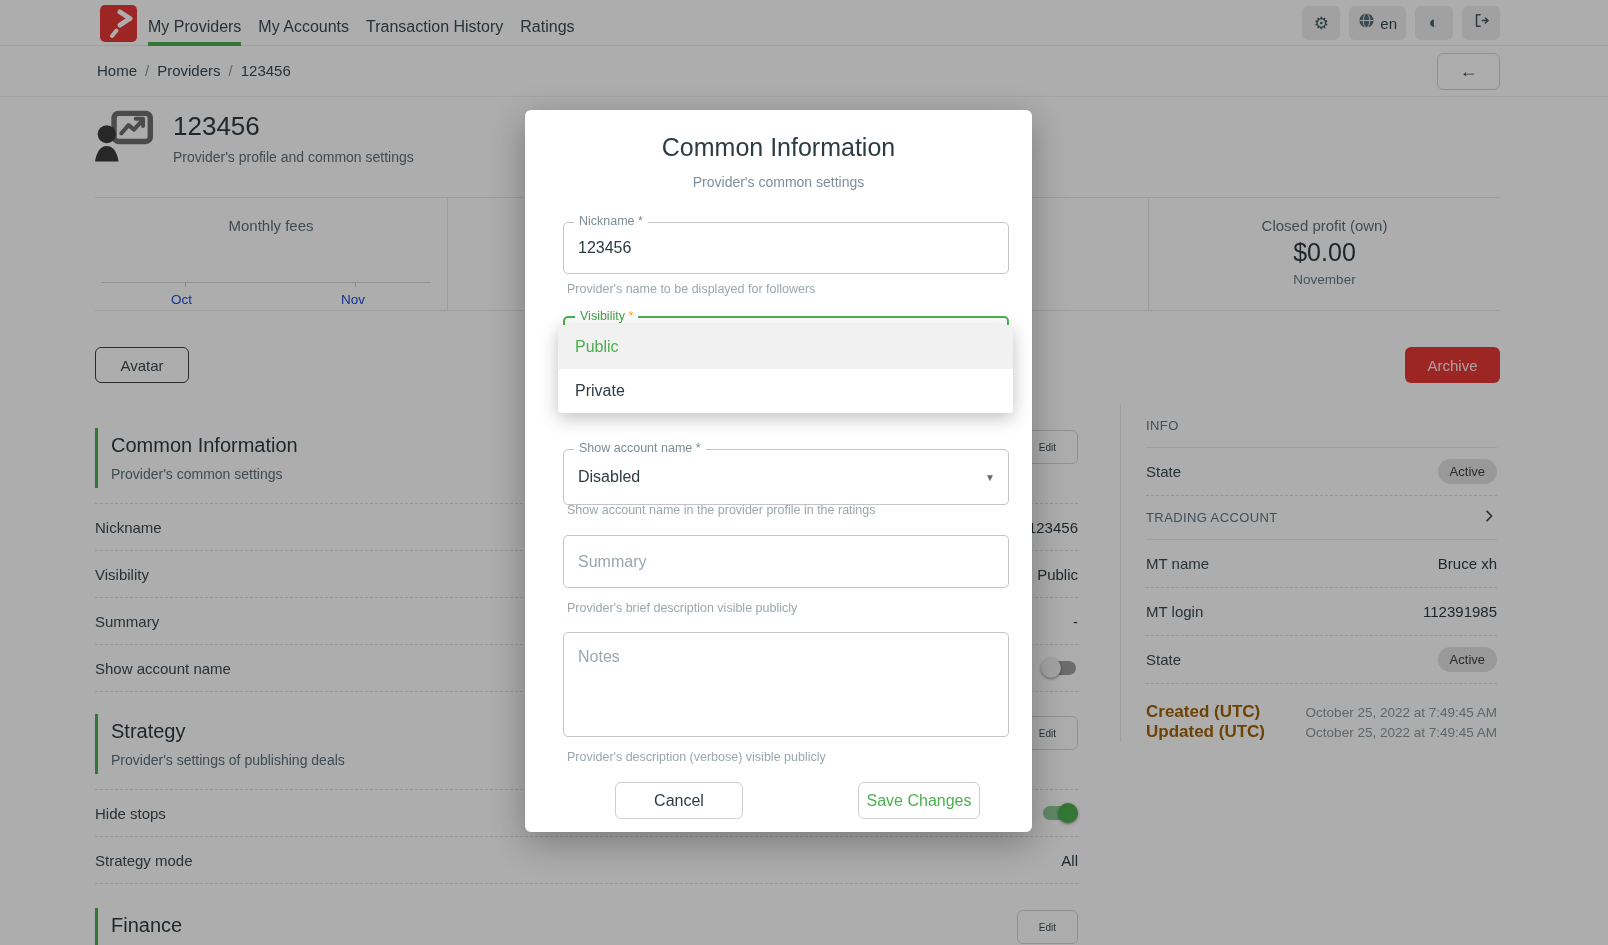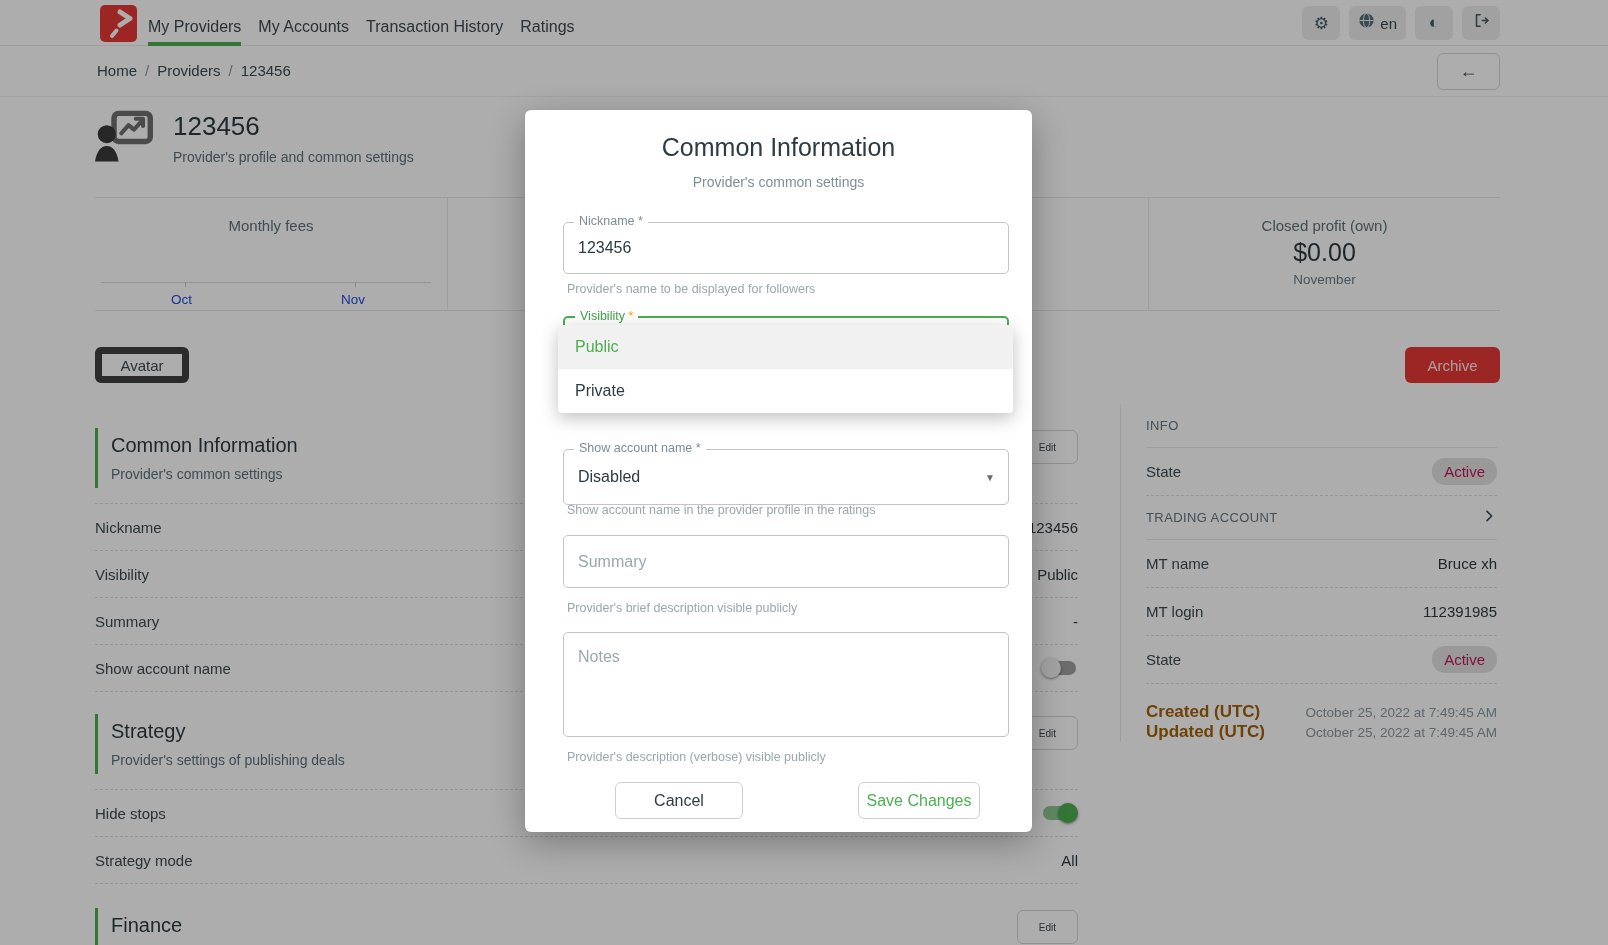--- a/index.html
+++ b/index.html
@@ -37,21 +37,21 @@
   .stat-title { position:absolute; top:19px; width:100%; text-align:center; font-size:15px; color:#5d707b; }
   .axis-line { position:absolute; left:6px; right:16px; top:84px; border-top:1px solid #d9d9d9; }
   .tick { position:absolute; top:84px; width:0; }
   .tickmark { position:absolute; left:0; top:0; width:1px; height:5px; background:#c9c9c9; }
   .ticklabel { position:absolute; top:10px; left:-14px; font-size:13.5px; color:#1d4ed8; }
   .tick-1 { left:90px; } .tick-2 { left:260px; }
   .profit-value { position:absolute; top:40px; width:100%; text-align:center; font-size:25px; color:#2d3b42; }
   .profit-period { position:absolute; top:74px; width:100%; text-align:center; font-size:13.5px; color:#6b7b84; }
 
   
-  .btn-avatar { position:absolute; left:95px; top:347px; width:94px; height:36px; background:#fff; border:7px solid #404040; border-radius:6px; font-size:15px; color:#3b4a52; cursor:pointer; }
+  .btn-avatar { position:absolute; left:95px; top:347px; width:94px; height:36px; background:#fff; border:1px solid #404040; border-radius:6px; font-size:15px; color:#3b4a52; cursor:pointer; }
   .btn-archive { position:absolute; left:1405px; top:347px; width:95px; height:36px; background:#e53935; border:none; border-radius:6px; font-size:15px; color:#fde9e8; cursor:pointer; }
 
   
   .section { position:absolute; left:95px; width:983px; }
   .sec-common { top:428px; } .sec-strategy { top:714px; } .sec-finance { top:908px; }
   .sec-head { position:relative; border-left:3px solid #4caf50; padding:2px 0 4px 13px; min-height:60px; }
   .sec-finance .sec-head { min-height:40px; }
   .sec-title { font-size:20px; font-weight:400; color:#2d3b42; padding-top:4px; }
   .sec-sub { font-size:14px; color:#5d707b; margin-top:9px; }
   .sec-edit { position:absolute; right:0; top:2px; height:34px; padding:0 21px; background:#fff; border:1px solid #d6d6d6; border-radius:6px; font-size:10px; color:#3b4a52; cursor:pointer; }
@@ -68,21 +68,21 @@
   .toggle.on .thumb { left:auto; right:0; background:#4caf50; }
 
   
   .sidebar { position:absolute; left:1120px; top:404px; width:380px; border-left:1px solid #e6e9eb; padding-left:25px; padding-right:3px; }
   .side-header { height:44px; display:flex; align-items:center; justify-content:space-between; font-size:13px; letter-spacing:.4px; color:#63757f; border-bottom:1px solid #e6e9eb; }
   .side-row { height:48px; display:flex; align-items:center; justify-content:space-between; }
   .side-row.dashed { border-bottom:1px dashed #d7dde0; }
   .side-row.solid { border-bottom:1px solid #e6e9eb; }
   .side-label { font-size:15px; color:#3b4a52; }
   .side-value { font-size:15px; color:#2d3b42; }
-  .badge { background:#e2e2e2; color:#be185d; font-size:15px; padding:5px 12px; border-radius:13px; }
+  .badge { background:#e2e2e2; color:#404040; font-size:13px; padding:5px 12px; border-radius:13px; }
   .side-meta { padding-top:18px; }
   .meta-row { display:flex; align-items:center; justify-content:space-between; height:20px; }
   .meta-label { font-size:17px; color:#a16207;font-weight:bold; }
   .meta-value { font-size:13.5px; color:#8a979e; }
 
   
   .overlay { position:absolute; inset:0; background:rgba(0,0,0,.32); z-index:10; }
   .modal { position:absolute; left:525px; top:110px; width:507px; height:722px; background:#fff; border-radius:6px; box-shadow:0 10px 35px rgba(0,0,0,.3); z-index:20; }
   .modal-title { position:absolute; top:23px; width:100%; text-align:center; font-size:25px; font-weight:400; color:#2d3b42; }
   .modal-subtitle { position:absolute; top:64px; width:100%; text-align:center; font-size:14px; color:#7e8f99; }

